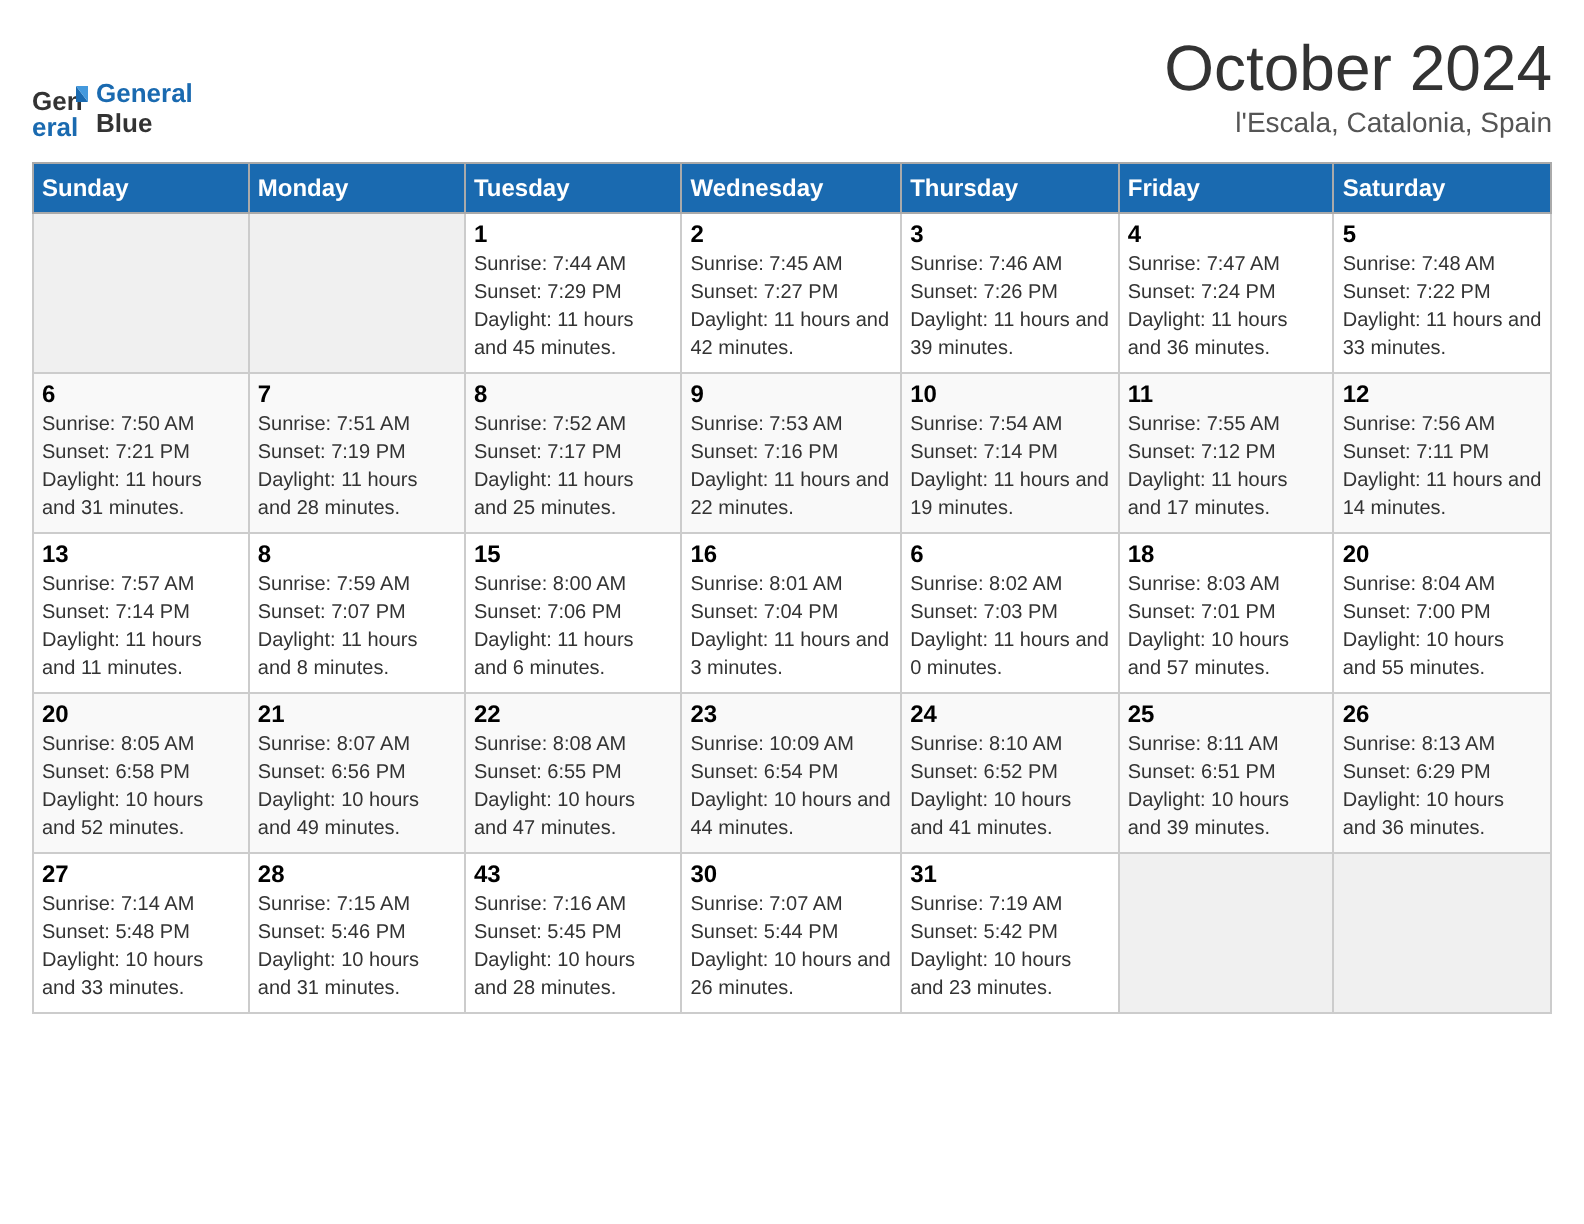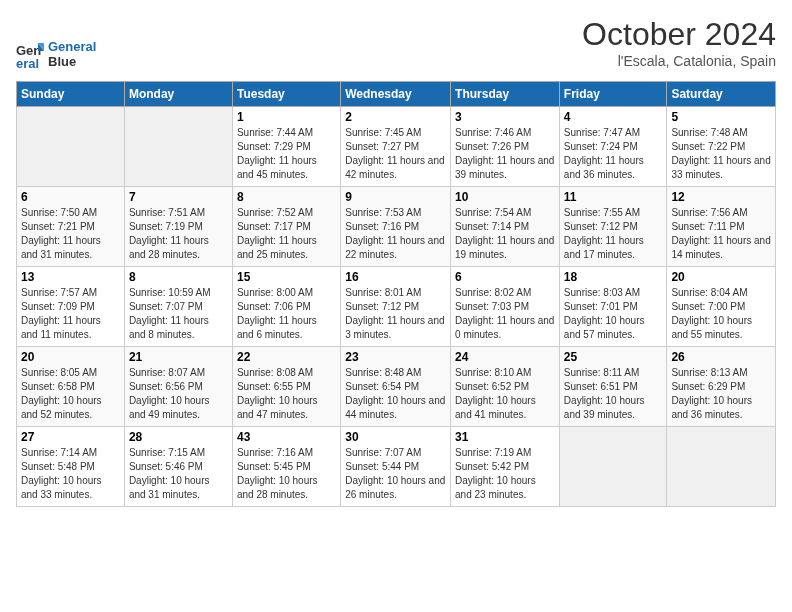--- a/index.html
+++ b/index.html
@@ -189,39 +189,39 @@
           <span class="day-num">12</span>
           <div class="day-info">Sunrise: 7:56 AM
 Sunset: 7:11 PM
 Daylight: 11 hours and 14 minutes.</div>
         </td>
       </tr>
       <tr>
         <td>
           <span class="day-num">13</span>
           <div class="day-info">Sunrise: 7:57 AM
-Sunset: 7:09 PM
+Sunset: 7:14 PM
 Daylight: 11 hours and 11 minutes.</div>
         </td>
         <td>
           <span class="day-num">8</span>
-          <div class="day-info">Sunrise: 10:59 AM
+          <div class="day-info">Sunrise: 7:59 AM
 Sunset: 7:07 PM
 Daylight: 11 hours and 8 minutes.</div>
         </td>
         <td>
           <span class="day-num">15</span>
           <div class="day-info">Sunrise: 8:00 AM
 Sunset: 7:06 PM
 Daylight: 11 hours and 6 minutes.</div>
         </td>
         <td>
           <span class="day-num">16</span>
           <div class="day-info">Sunrise: 8:01 AM
-Sunset: 7:12 PM
+Sunset: 7:04 PM
 Daylight: 11 hours and 3 minutes.</div>
         </td>
         <td>
           <span class="day-num">6</span>
           <div class="day-info">Sunrise: 8:02 AM
 Sunset: 7:03 PM
 Daylight: 11 hours and 0 minutes.</div>
         </td>
         <td>
           <span class="day-num">18</span>
@@ -250,21 +250,21 @@
 Daylight: 10 hours and 49 minutes.</div>
         </td>
         <td>
           <span class="day-num">22</span>
           <div class="day-info">Sunrise: 8:08 AM
 Sunset: 6:55 PM
 Daylight: 10 hours and 47 minutes.</div>
         </td>
         <td>
           <span class="day-num">23</span>
-          <div class="day-info">Sunrise: 8:48 AM
+          <div class="day-info">Sunrise: 10:09 AM
 Sunset: 6:54 PM
 Daylight: 10 hours and 44 minutes.</div>
         </td>
         <td>
           <span class="day-num">24</span>
           <div class="day-info">Sunrise: 8:10 AM
 Sunset: 6:52 PM
 Daylight: 10 hours and 41 minutes.</div>
         </td>
         <td>

